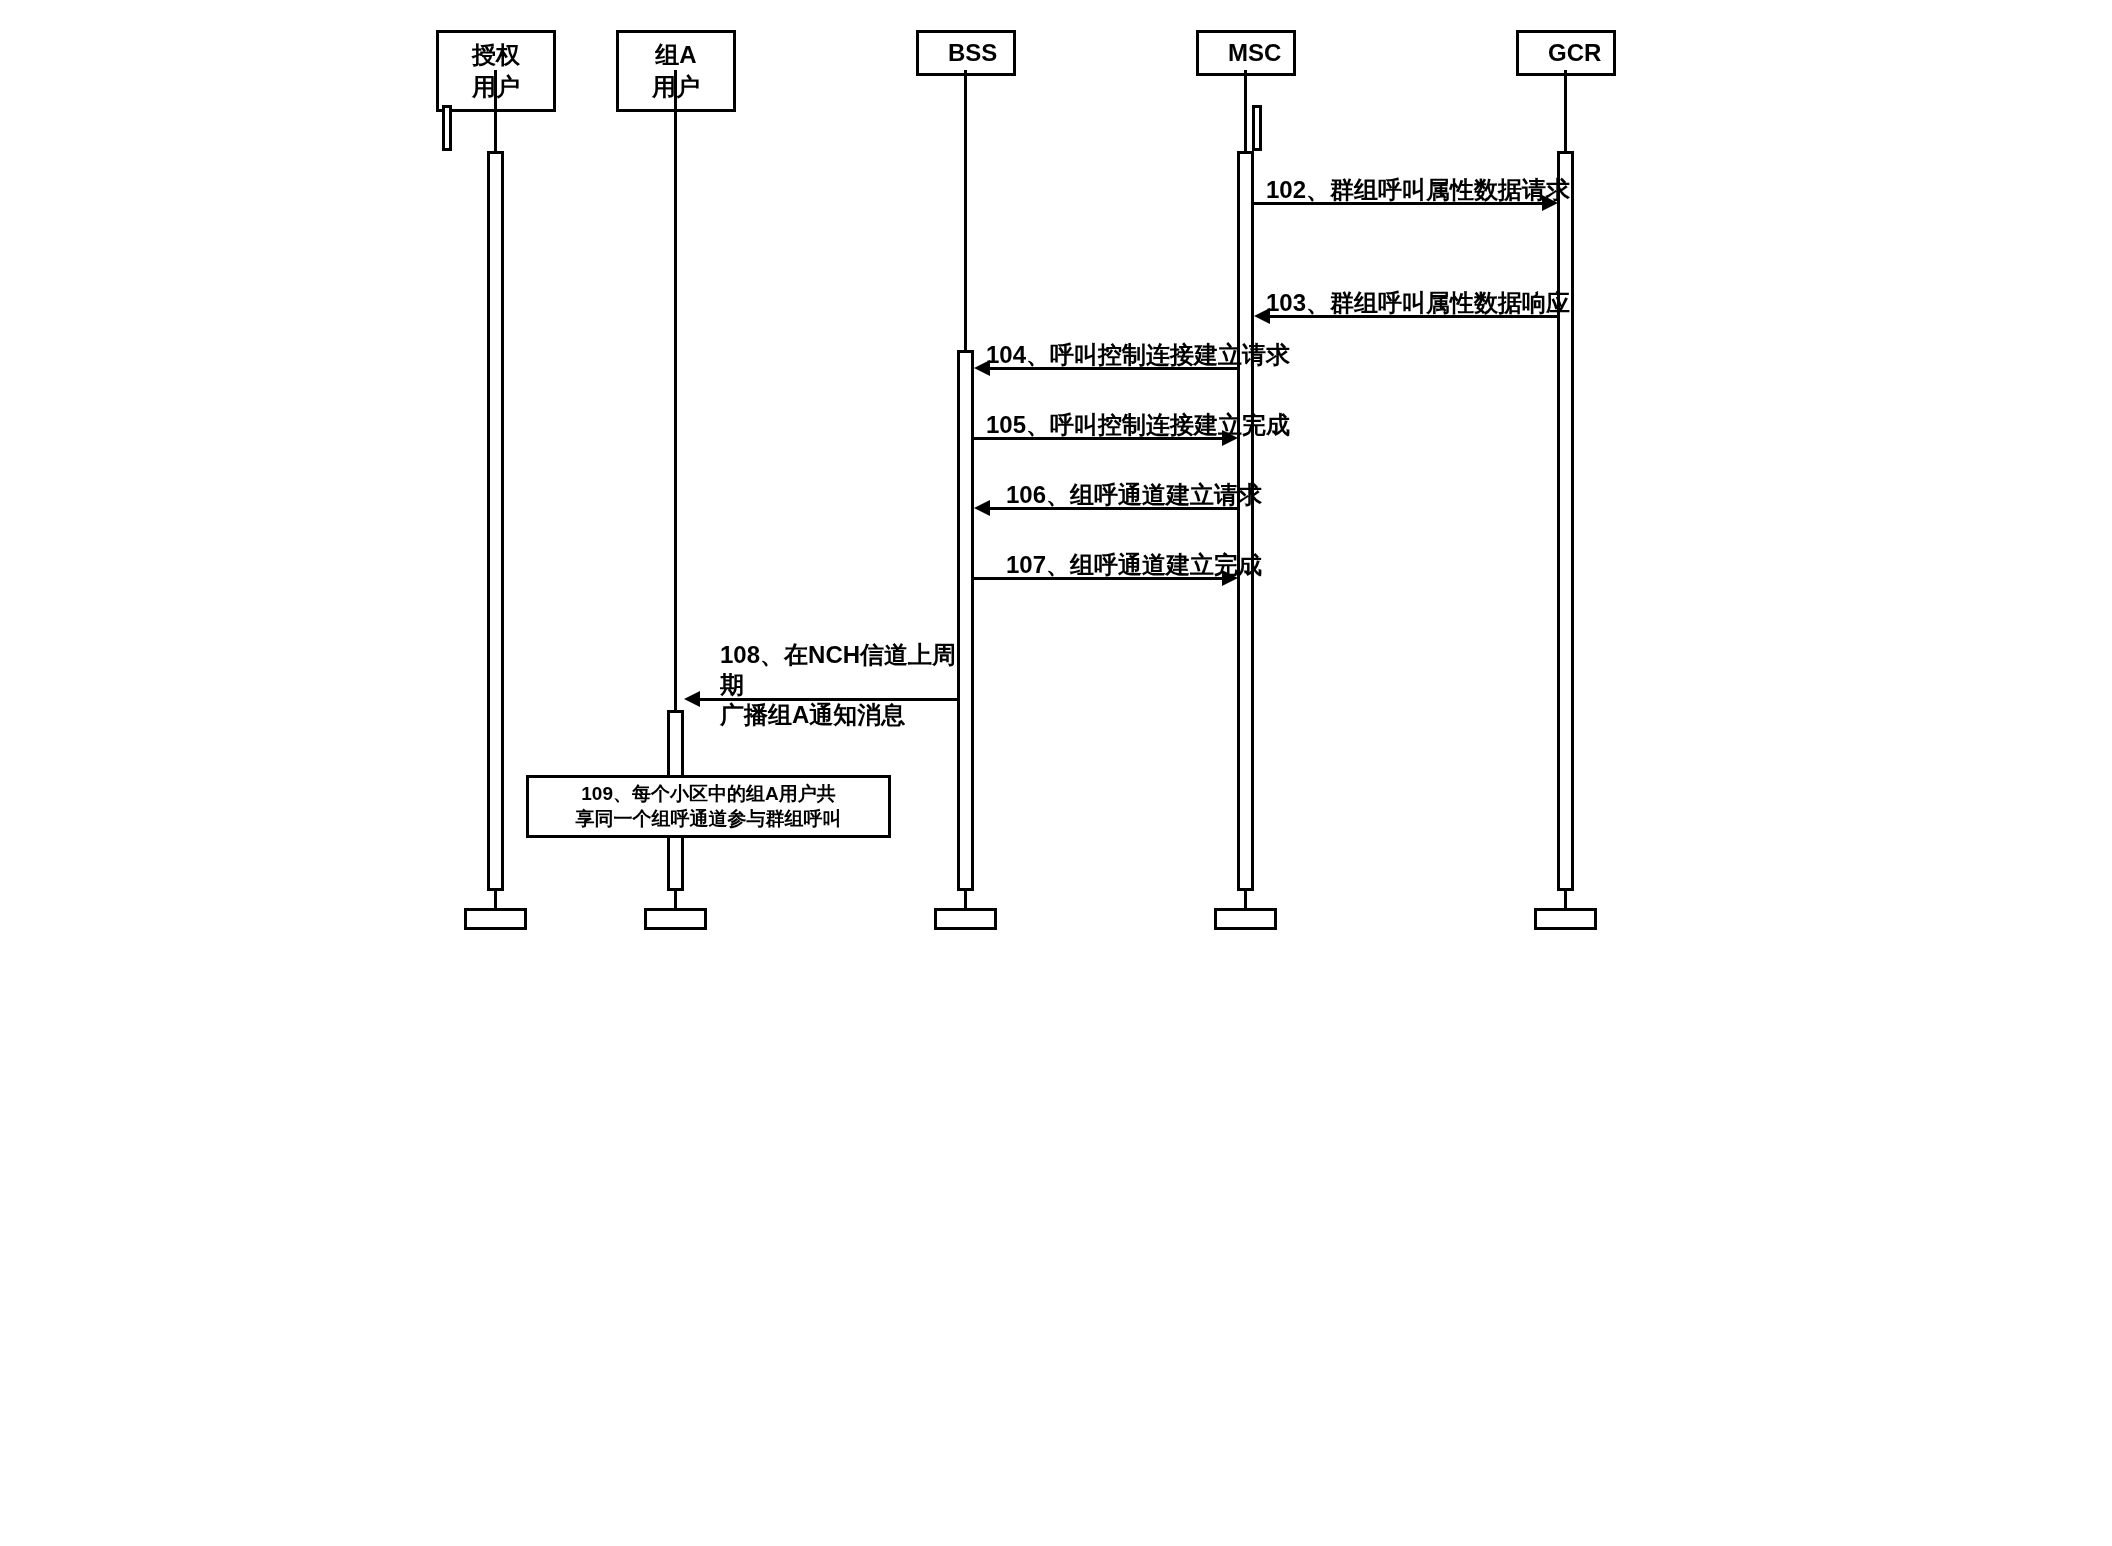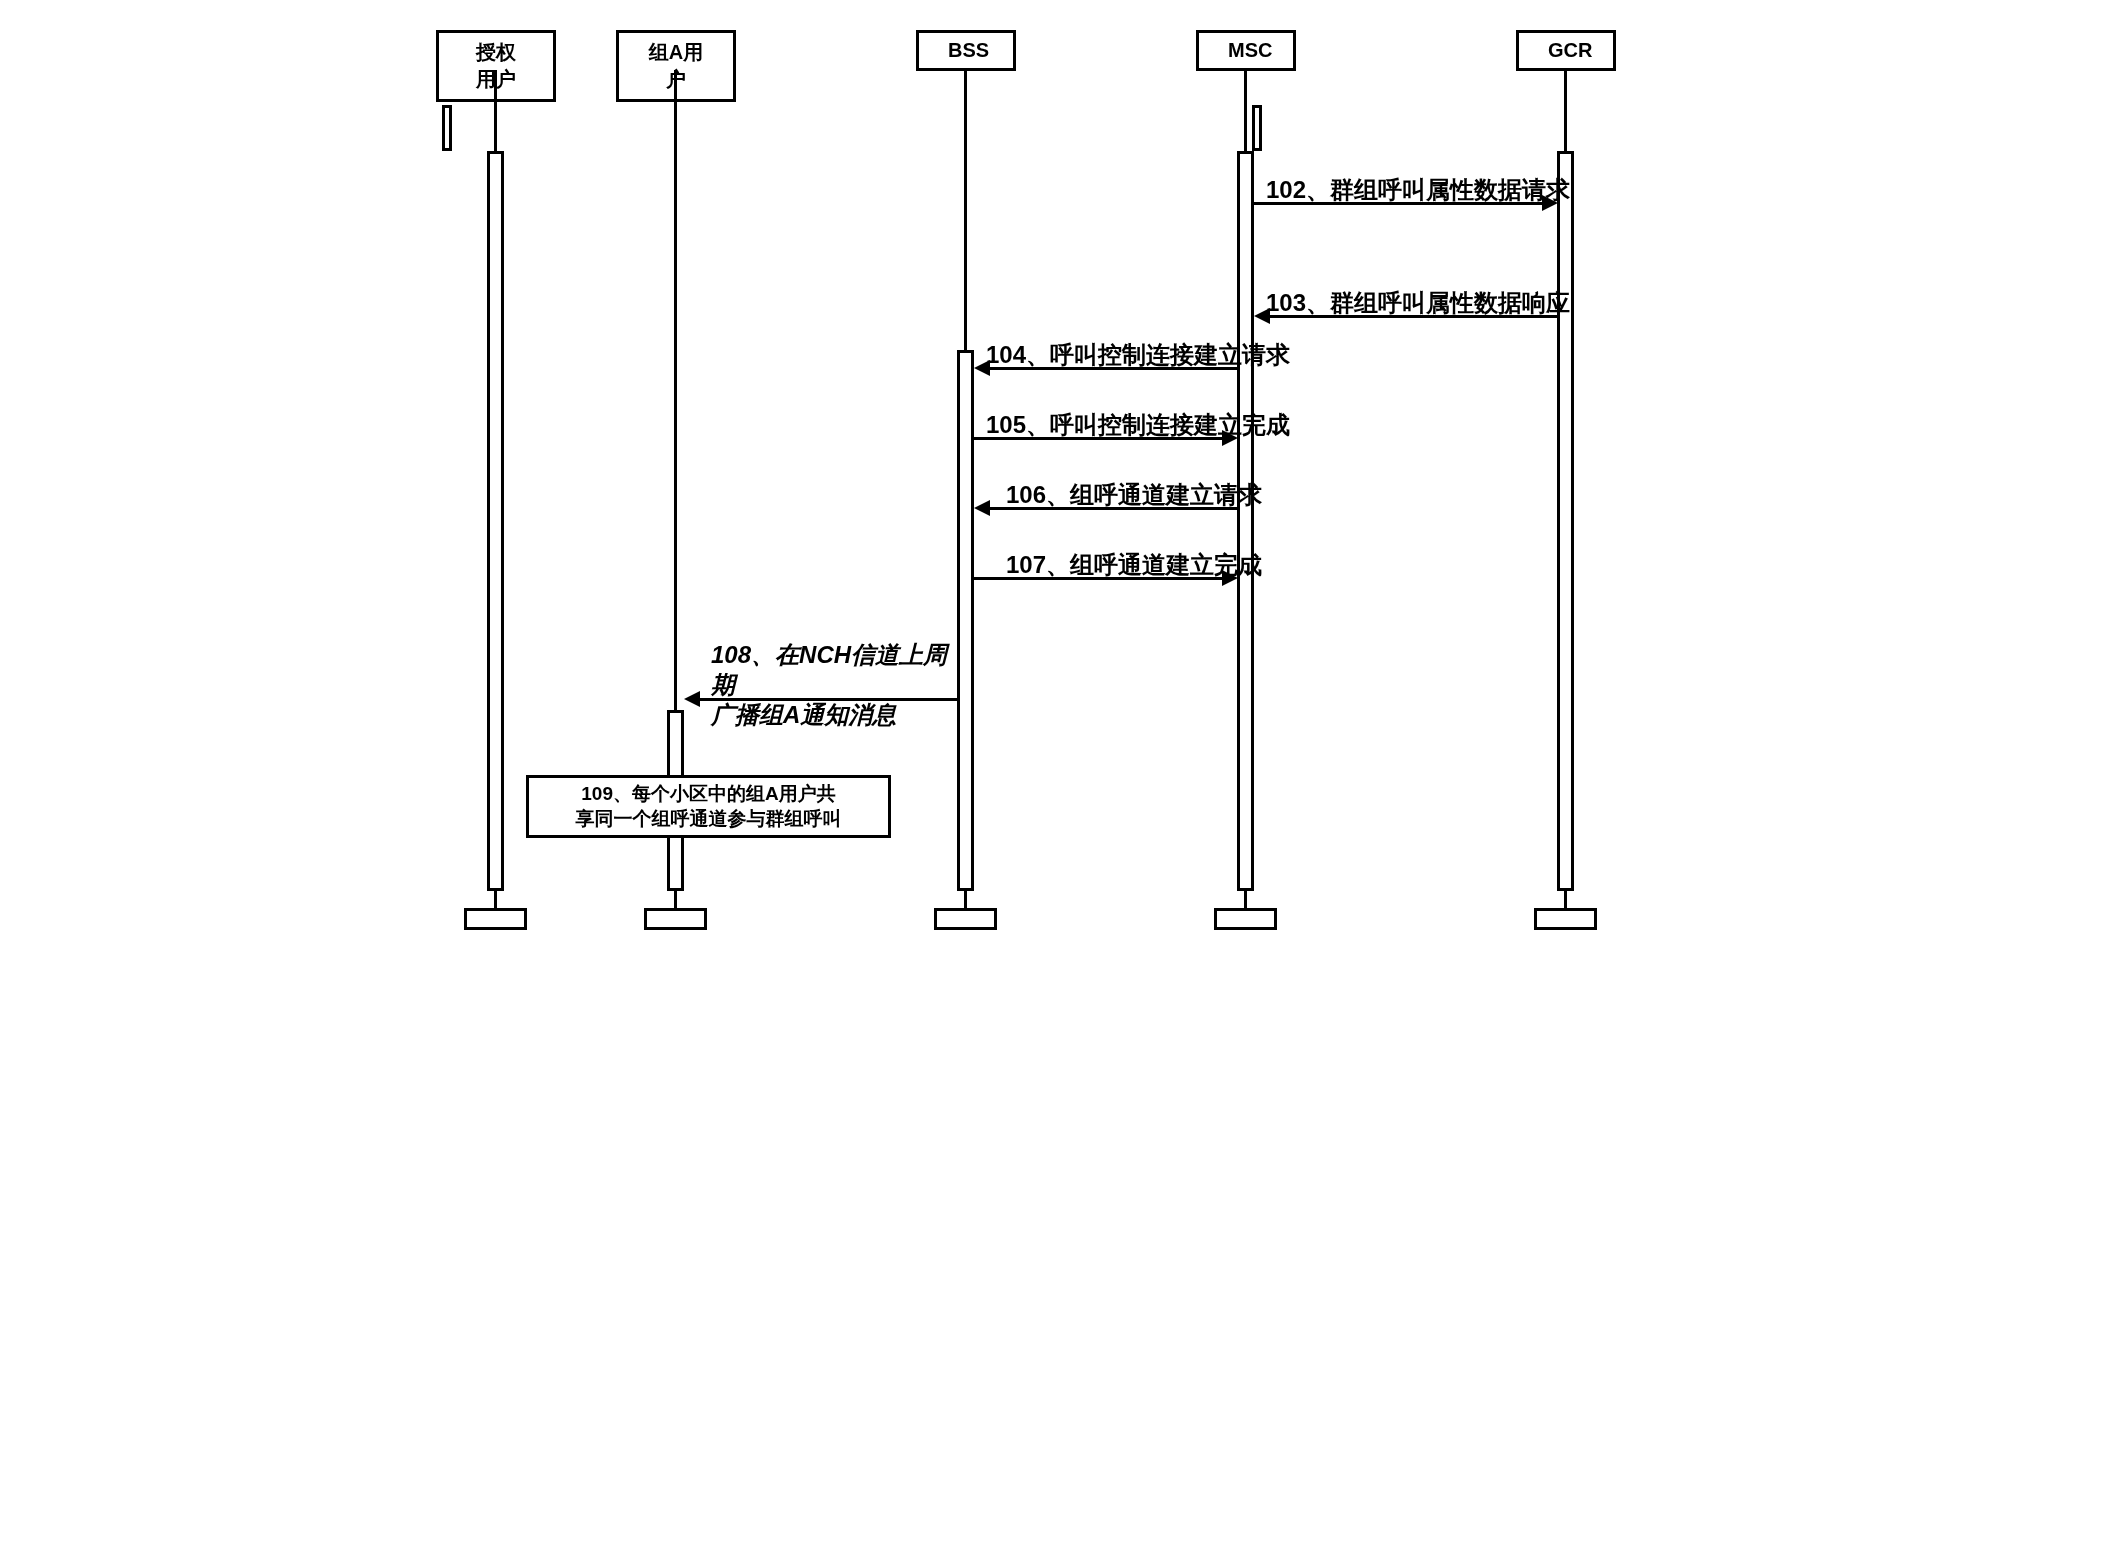--- a/index.html
+++ b/index.html
@@ -16,21 +16,21 @@
     height: 920px;
     margin: 0 auto;
   }
   .actor-head {
     position: absolute;
     top: 10px;
     border: 3px solid #000;
     background: #fff;
     padding: 6px 29px;
     text-align: center;
-    font-size: 20px;
+    font-size: 24px;
   }
   .lifeline {
     position: absolute;
     width: 3px;
     background: #000;
   }
   .foot {
     position: absolute;
     bottom: 10px;
     height: 22px;
@@ -136,21 +136,21 @@
   <div class="arrow-head-right" style="left:806px; top:410px;"></div>
 
   <div class="msg-label" style="left:590px; top:460px;">106、组呼通道建立请求</div>
   <div class="arrow-line" style="left:570px; top:487px; width:252px;"></div>
   <div class="arrow-head-left" style="left:558px; top:480px;"></div>
 
   <div class="msg-label" style="left:590px; top:530px;">107、组呼通道建立完成</div>
   <div class="arrow-line" style="left:558px; top:557px; width:252px;"></div>
   <div class="arrow-head-right" style="left:806px; top:550px;"></div>
 
-  <div class="msg-label" style="left:295px; top:620px; width:250px; white-space:normal;font-style:italic;">
+  <div class="msg-label" style="left:304px; top:620px; width:250px; white-space:normal;">
     <div>108、在NCH信道上周期</div>
     <div>广播组A通知消息</div>
   </div>
   <div class="arrow-line" style="left:280px; top:678px; width:262px;"></div>
   <div class="arrow-head-left" style="left:268px; top:671px;"></div>
 
   <div class="note-box" style="left:110px; top:755px; width:365px;">
     <div>109、每个小区中的组A用户共</div>
     <div>享同一个组呼通道参与群组呼叫</div>
   </div>

